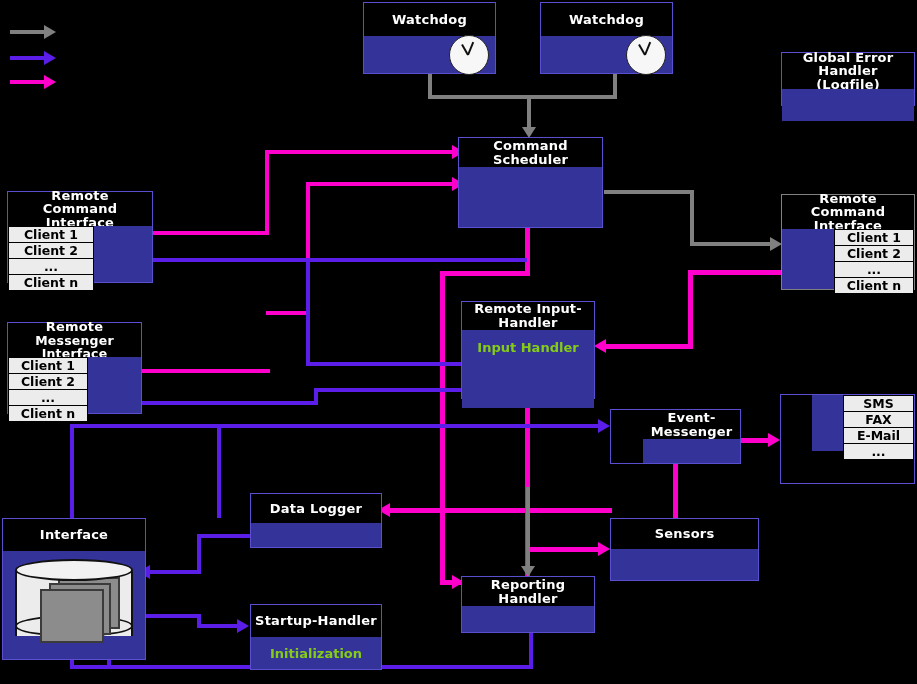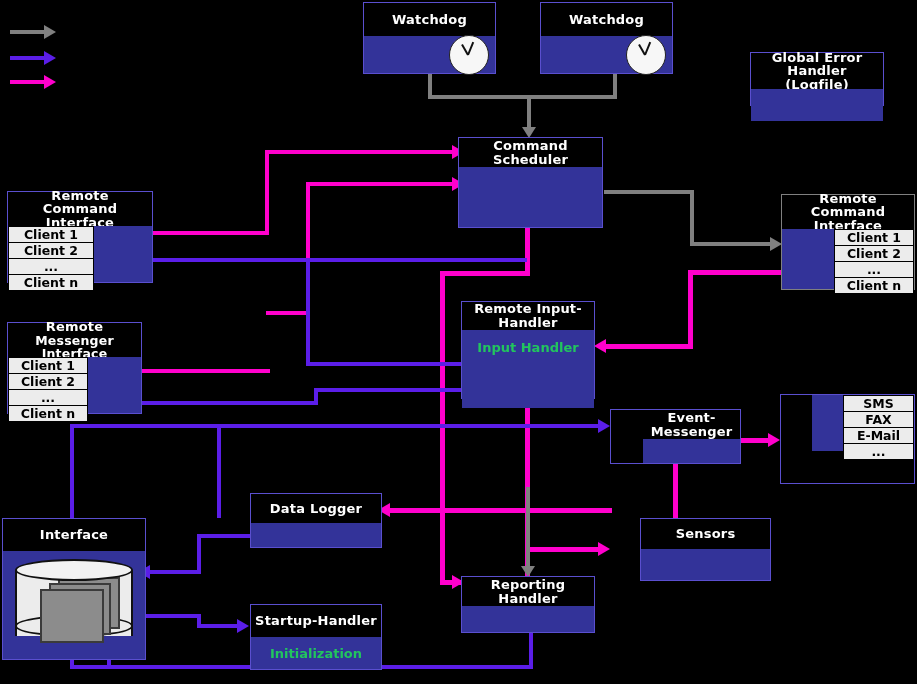--- a/index.html
+++ b/index.html
@@ -7,21 +7,21 @@
   #stage{position:relative;width:917px;height:684px;background:#000;overflow:hidden;}
 
   
   .node{position:absolute;box-sizing:border-box;border:1px solid #5a4fcf;background:#000;}
   .node .title{
     display:flex;align-items:center;justify-content:center;text-align:center;
     color:#fff;font-weight:bold;background:#000;line-height:1.05;
     font-size:13px;letter-spacing:.2px;
   }
   .node .body{background:#333399;display:flex;align-items:center;justify-content:center;
-    color:#22c55e;font-weight:bold;font-size:13px;position:relative;}
+    color:#84cc16;font-weight:bold;font-size:13px;position:relative;}
   .node.grayborder{border-color:#808080;}
 
   
   .split{display:flex;height:100%;}
   .fill{background:#333399;flex:1 1 auto;}
   .clients{display:flex;flex-direction:column;width:86px;}
   .clients .cl{
     flex:1 1 0;background:#ececec;color:#000;font-weight:bold;font-size:12.5px;
     display:flex;align-items:center;justify-content:center;
     border:1px solid #000;border-top:none;box-sizing:border-box;
@@ -165,21 +165,21 @@
   <div class="node" style="left:540px;top:2px;width:133px;height:72px;">
     <div class="title" style="height:33px;">Watchdog</div>
     <div class="body" style="height:37px;">
       <div class="clock" style="right:6px;top:-1px;">
         <i class="h"></i>
           <i class="m"></i>
       </div>
     </div>
   </div>
 
-  <div class="node" style="left:750px;top:52px;width:134px;height:54px;">
+  <div class="node" style="left:781px;top:52px;width:134px;height:54px;">
     <div class="title" style="height:36px;flex-direction:column;">
       <span>Global Error Handler</span>
       <span>(Logfile)</span>
     </div>
     <div class="body" style="height:32px;"></div>
   </div>
 
   <div class="node" style="left:458px;top:137px;width:145px;height:91px;">
     <div class="title" style="height:29px;">Command Scheduler</div>
     <div class="body" style="height:60px;"></div>
@@ -253,21 +253,21 @@
         <div class="cl">...</div>
       </div>
     </div>
   </div>
 
   <div class="node" style="left:250px;top:493px;width:132px;height:55px;">
     <div class="title" style="height:29px;">Data Logger</div>
     <div class="body" style="height:24px;"></div>
   </div>
 
-  <div class="node" style="left:640px;top:518px;width:131px;height:63px;">
+  <div class="node" style="left:610px;top:518px;width:149px;height:63px;">
     <div class="title" style="height:30px;">Sensors</div>
     <div class="body" style="height:31px;"></div>
   </div>
 
   <div class="node" style="left:2px;top:518px;width:144px;height:142px;">
     <div class="title" style="height:32px;">Interface</div>
     <div class="body" style="height:108px;">
       <div class="db">
         <div class="cylbody"></div>
         <div class="cylbot"></div>

